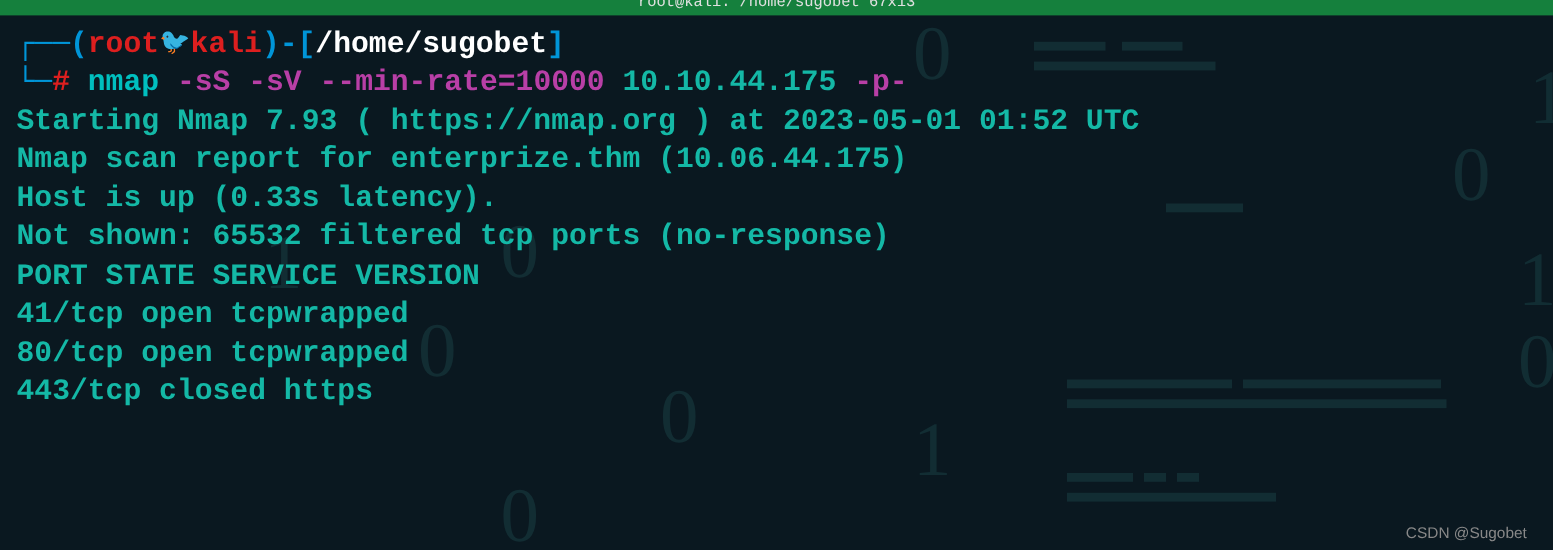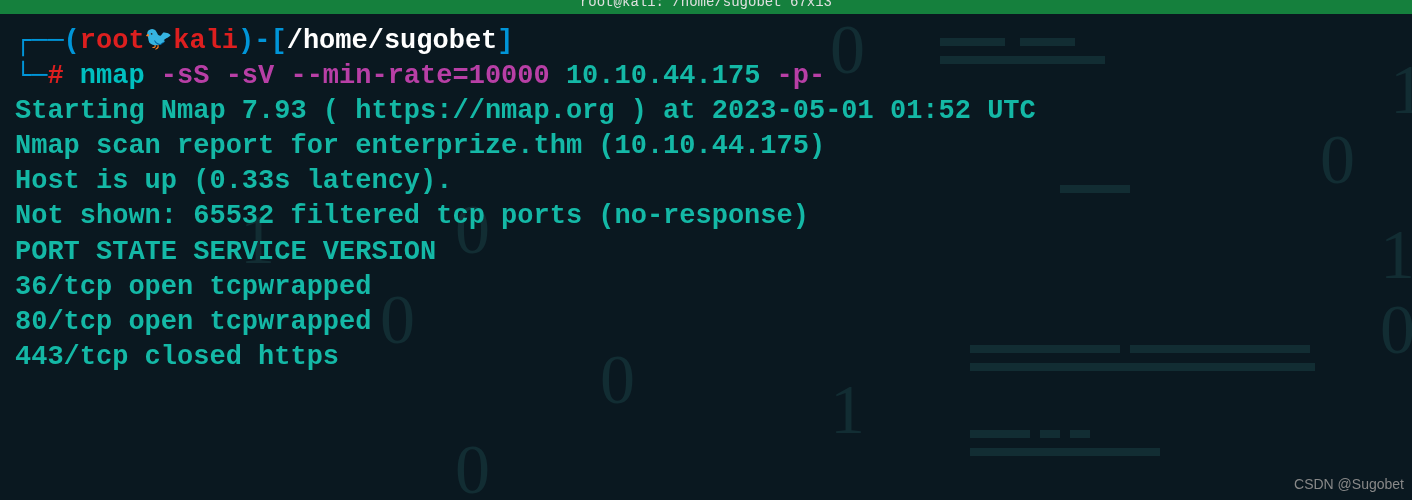--- a/index.html
+++ b/index.html
@@ -70,21 +70,21 @@
     .bg-deco .zero {
       position: absolute;
       color: #2a6b6b;
       font-size: 70px;
       font-weight: normal;
       font-family: Georgia, serif;
     }
     .watermark {
       position: absolute;
       bottom: 8px;
-      right: 8px;
+      right: 24px;
       color: #888;
       font-size: 14px;
       font-weight: normal;
       z-index: 3;
       font-family: Arial, sans-serif;
     }
     .bird {
       display: inline-block;
       font-size: 23px;
       vertical-align: middle;
@@ -124,22 +124,22 @@
 </div>
 
 <div class="terminal">
   <div class="prompt-line">
     <span class="blue">┌──</span><span class="blue">(</span><span class="red">root</span><span class="bird">🐦</span><span class="red">kali</span><span class="blue">)-</span><span class="blue">[</span><span class="white">/home/sugobet</span><span class="blue">]</span>
   </div>
   <div class="prompt-line">
     <span class="blue">└─</span><span class="red"># </span><span class="aqua">nmap</span><span class="purple"> -sS -sV --min-rate=</span><span class="purple">10000</span><span class="green"> </span><span class="green">10.10.44.175</span><span class="purple"> -p-</span>
   </div>
   <div class="line green">Starting Nmap 7.93 ( https://nmap.org ) at 2023-05-01 01:52 UTC</div>
-  <div class="line green">Nmap scan report for enterprize.thm (10.10.44.175)</div>
+  <div class="line green">Nmap scan report for enterprize.thm (10.06.44.175)</div>
   <div class="line green">Host is up (0.33s latency).</div>
   <div class="line green">Not shown: 65532 filtered tcp ports (no-response)</div>
   <div class="line green">PORT    STATE  SERVICE    VERSION</div>
-  <div class="line green">36/tcp  open   tcpwrapped</div>
+  <div class="line green">41/tcp  open   tcpwrapped</div>
   <div class="line green">80/tcp  open   tcpwrapped</div>
   <div class="line green">443/tcp closed https</div>
 </div>
 
 <div class="watermark">CSDN @Sugobet</div>
 
 </body></html>

